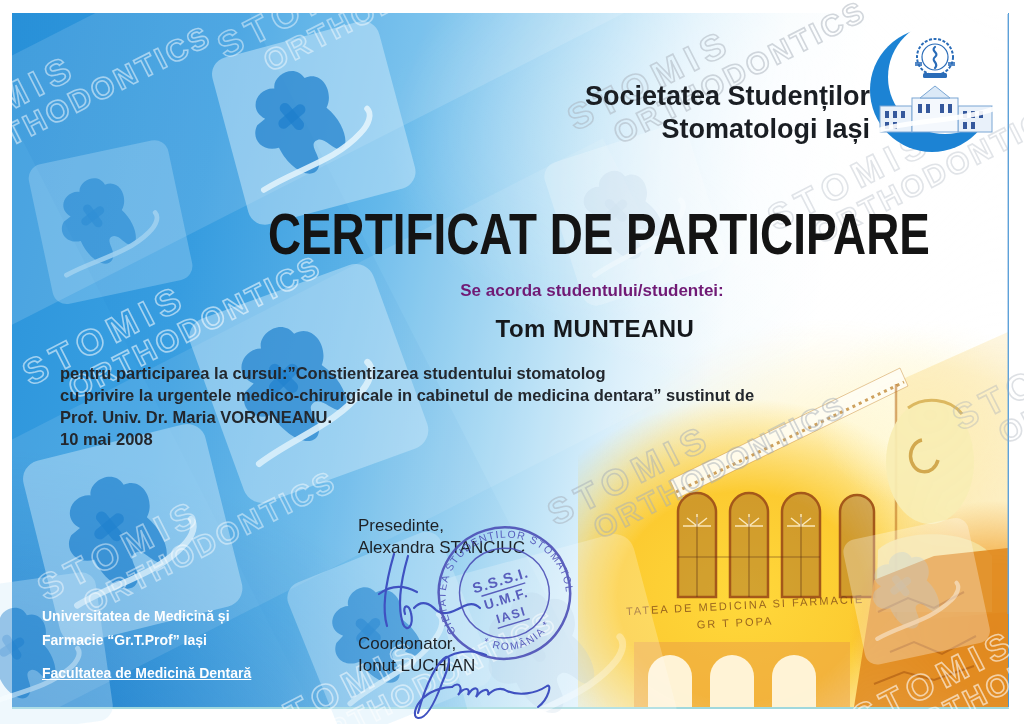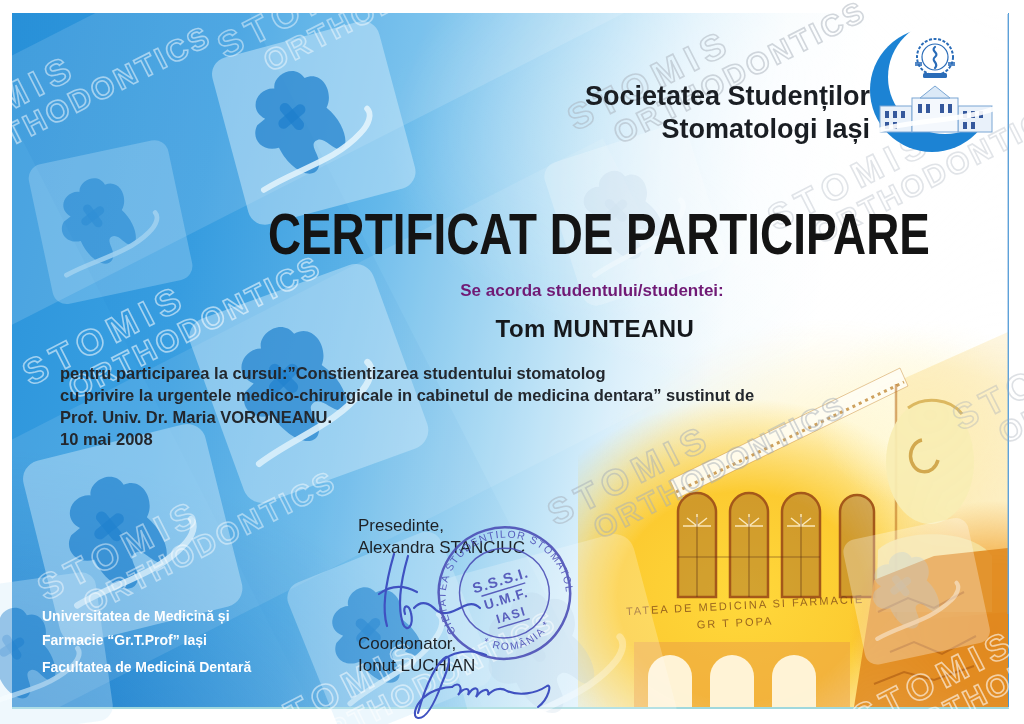--- a/index.html
+++ b/index.html
@@ -43,21 +43,21 @@
   .intro{position:absolute;left:180px;right:20px;top:281px;text-align:center;font-size:17px;font-weight:700;color:#701a75;}
   .student{position:absolute;left:186px;right:20px;top:315px;text-align:center;font-size:24px;font-weight:700;color:#15181c;letter-spacing:0.5px;}
   .para{position:absolute;left:60px;right:36px;top:362px;font-size:16.5px;line-height:22px;font-weight:700;color:#23272d;}
   .sig-block{position:absolute;font-size:17px;line-height:22px;font-weight:400;color:#1d2126;}
   .sig-block.p{left:358px;top:515px;}
   .sig-block.c{left:358px;top:633px;}
   .sig1{position:absolute;left:372px;top:546px;}
   .sig2{position:absolute;left:388px;top:643px;}
   .stamp{position:absolute;left:430px;top:518px;transform:rotate(-17deg);opacity:0.88;}
   .univ{position:absolute;left:42px;top:604px;font-size:14px;line-height:24px;font-weight:700;color:#fdfeff;}
-  .univ .fac{margin-top:3px;}
+  .univ .fac{margin-top:9px;text-decoration:underline;}
   .edge-line{position:absolute;left:1007px;top:14px;width:1.5px;height:600px;background:rgba(110,165,215,0.45);}
 </style>
 </head>
 <body>
 
 <div class="stage">
 
   <div class="cert-bg">
     <div class="bands">
       <div class="band b1"></div>

